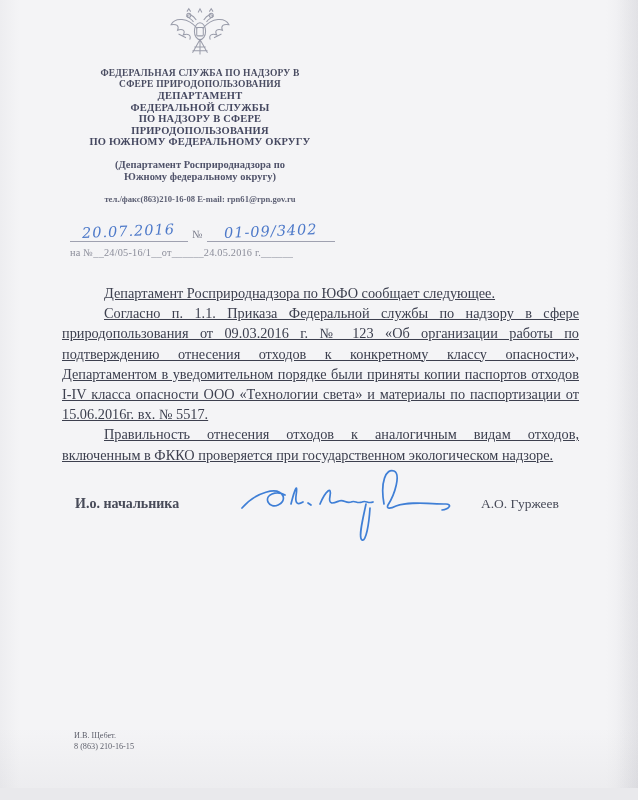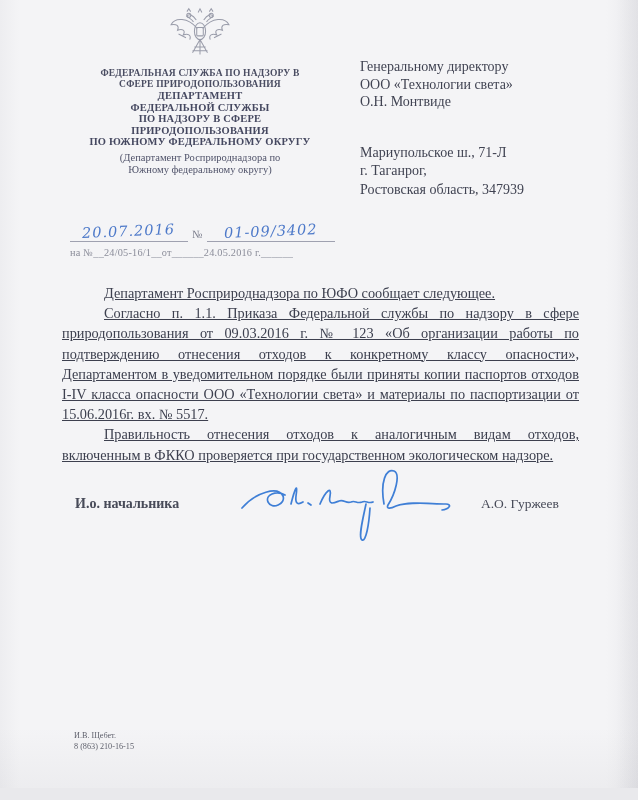--- a/index.html
+++ b/index.html
@@ -30,21 +30,21 @@
   .emblem{display:block;margin:0 auto 6px auto;}
   .agency{
     font-weight:bold;font-size:9.5px;line-height:11px;letter-spacing:.2px;
     color:#4a4d62;
   }
   .dept{
     font-weight:bold;font-size:10.5px;line-height:11.5px;
     letter-spacing:.2px;color:#454860;
   }
   .dept-paren{
-    margin-top:4px;font-weight:normal;font-size:10.5px;line-height:12px;color:#50536a;
+    margin-top:11px;font-weight:bold;font-size:10.5px;line-height:12px;color:#50536a;
   }
   .lh-address{
     margin-top:11px;font-weight:bold;font-size:8.6px;line-height:10.5px;color:#5c5f73;
   }
   
   .ref-row{
     position:absolute;left:70px;top:220px;width:272px;height:22px;
     display:flex;align-items:flex-end;color:#7d7f8d;
   }
   .hand{
@@ -115,40 +115,31 @@
       <div>ФЕДЕРАЛЬНОЙ СЛУЖБЫ</div>
       <div>ПО НАДЗОРУ В СФЕРЕ</div>
       <div>ПРИРОДОПОЛЬЗОВАНИЯ</div>
       <div>ПО ЮЖНОМУ ФЕДЕРАЛЬНОМУ ОКРУГУ</div>
     </div>
     <div class="dept-paren">
       <div>(Департамент Росприроднадзора по</div>
       <div>Южному федеральному округу)</div>
     </div>
     <div class="lh-address">
+      <div>тел./факс(863)210-16-08  E-mail: rpn61@rpn.gov.ru</div>
     </div>
   </div>
 
   <div class="ref-row">
     <span class="u-seg u-date"><span class="hand">20.07.2016</span></span>
     <span class="no-symbol">№</span>
     <span class="u-seg u-num"><span class="hand">01-09/3402</span></span>
   </div>
   <div class="reply-row">на №__24/05-16/1__от______24.05.2016 г.______</div>
 
-  <div class="addressee">
-    <div>Генеральному директору</div>
-    <div>ООО «Технологии света»</div>
-    <div>О.Н. Монтвиде</div>
-    <div class="addr-block">
-      <div>Мариупольское ш., 71-Л</div>
-      <div>г. Таганрог,</div>
-      <div>Ростовская область, 347939</div>
-    </div>
-  </div>
 
   <div class="body-text">
     <p>Департамент Росприроднадзора по ЮФО сообщает следующее.</p>
     <p>Согласно п. 1.1. Приказа Федеральной службы по надзору в сфере природопользования от 09.03.2016 г. № 123 «Об организации работы по подтверждению отнесения отходов к конкретному классу опасности», Департаментом в уведомительном порядке были приняты копии паспортов отходов I-IV класса опасности ООО «Технологии света» и материалы по паспортизации от 15.06.2016г.  вх. № 5517.</p>
     <p>Правильность отнесения отходов к аналогичным видам отходов, включенным в ФККО проверяется при государственном экологическом надзоре.</p>
   </div>
 
   <div class="sign-title">И.о. начальника</div>
   <svg class="sign-svg" width="220" height="85" viewBox="0 0 220 85" aria-hidden="true">
     <g fill="none" stroke="#3f7fd6" stroke-width="1.7" stroke-linecap="round" stroke-linejoin="round">

